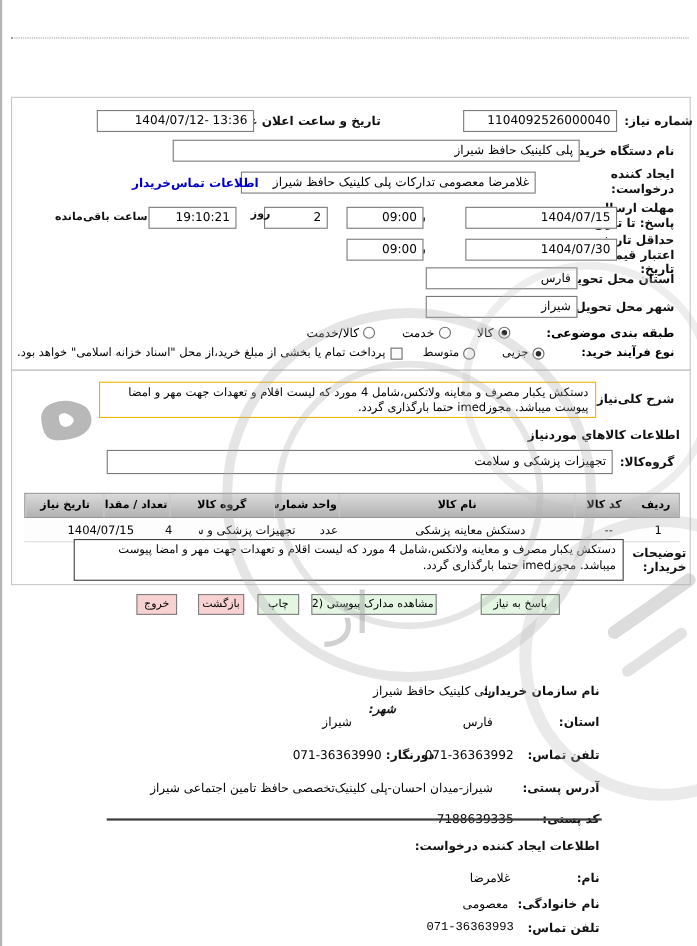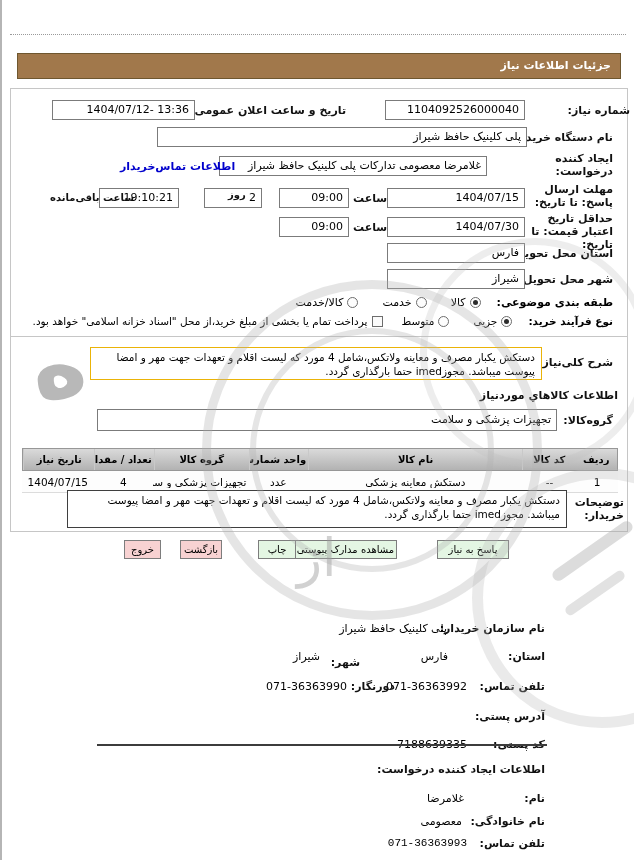--- a/index.html
+++ b/index.html
@@ -18,29 +18,29 @@
   }
   .panel { position:absolute; border:1px solid #c6c6c6; background:transparent; }
   .lbl { position:absolute; font-size:11px; font-weight:bold; color:#111; white-space:nowrap; }
   .lbl2 { position:absolute; font-size:11px; font-weight:bold; color:#111; text-align:right; line-height:13px; }
   .slbl { position:absolute; font-size:10px; font-weight:bold; color:#111; white-space:nowrap;margin-left:46px; }
   .box {
     position:absolute; height:20px; border:1px solid #7b7b7b; background:#fff;
     font-size:11px; line-height:18px; padding:0 5px; text-align:right;
     overflow:hidden; white-space:nowrap; color:#000;
   }
-  .ltr { direction:ltr; unicode-bidi:isolate; }
+  .ltr { direction:ltr; unicode-bidi:isolate;margin-left:36px; }
   .area {
     position:absolute; border:1px solid #eab308; background:#fff;
     font-size:10.5px; line-height:14px; padding:2px 6px; text-align:right;
     overflow:hidden; color:#000;
   }
   .link { position:absolute; font-size:11px; font-weight:bold; color:#0000cc; white-space:nowrap; cursor:pointer; }
   .optrow { position:absolute; display:flex; direction:rtl; align-items:center; font-size:11px; white-space:nowrap; }
-  .optrow .caption { font-weight:bold; margin-left:16px; }
+  .optrow .caption { font-weight:bold; margin-left:33px; }
   .radio { display:inline-block; width:11px; height:11px; border:1px solid #6d6d6d; border-radius:50%; background:#fdfdfd; position:relative; margin-left:4px; flex:none; }
   .radio.sel::after { content:""; position:absolute; left:2px; top:2px; width:5px; height:5px; border-radius:50%; background:#2c2c2c; }
   .checkbox { display:inline-block; width:11px; height:11px; border:1px solid #6d6d6d; background:#fbfbfb; margin-left:5px; flex:none; }
   .optlbl { margin-left:24px; }
   .sect { position:absolute; font-size:11px; font-weight:bold; color:#111; }
   .tbl { position:absolute; left:20px; top:448px; width:596px; direction:rtl; }
   .trow { display:flex; align-items:center; }
   .thead { height:23px; background:linear-gradient(#dadada,#b2b2b2); border:1px solid #979797; font-weight:bold; font-size:10px; }
   .tdata { height:22px; font-size:10.5px; background:#fdfdfd; border-bottom:1px solid #dcdcdc; }
   .tc { text-align:center; overflow:hidden; white-space:nowrap; padding:0 2px; }
@@ -68,21 +68,20 @@
   <div class="wm wm-c" style="left:248px;top:328px;width:244px;height:244px;border:6px solid #adadad;opacity:.32;"></div>
   <div class="wm wm-c" style="left:470px;top:468px;width:260px;height:260px;border:11px solid #b8b8b8;opacity:.3;"></div>
   <div class="wm wm-c" style="left:418px;top:238px;width:230px;height:230px;border:7px solid #c0c0c0;opacity:.28;"></div>
   <div class="wm" style="left:28px;top:312px;font-size:92px;font-weight:bold;color:#8a8a8a;opacity:.6;transform:rotate(-12deg);">ه</div>
   <div class="wm" style="left:295px;top:528px;font-size:52px;color:#9a9a9a;opacity:.45;">از</div>
   <div class="wm" style="left:543px;top:545px;width:95px;height:12px;background:#a8a8a8;border-radius:6px;opacity:.4;transform:rotate(-35deg);"></div>
   <div class="wm" style="left:558px;top:588px;width:70px;height:10px;background:#a8a8a8;border-radius:5px;opacity:.33;transform:rotate(-35deg);"></div>
 
   <div class="dotted"></div>
 
-  <div class="bar" style="left:15px;top:53px;width:604px;">جزئیات اطلاعات نیاز</div>
 
   <div class="panel" style="left:8px;top:88px;width:618px;height:249px;"></div>
 
   <div class="lbl" style="right:4px;top:104px;">شماره نیاز:</div>
   <div class="box ltr" style="left:383px;top:100px;width:140px;">1104092526000040</div>
   <div class="lbl" style="left:188px;top:104px;">تاریخ و ساعت اعلان عمومی:</div>
   <div class="box ltr" style="left:50px;top:100px;width:143px;">1404/07/12- 13:36</div>
 
   <div class="lbl" style="right:21px;top:131px;">نام دستگاه خریدار:</div>
   <div class="box" style="left:155px;top:127px;width:370px;">پلی  کلینیک حافظ شیراز</div>
@@ -164,39 +163,40 @@
       <div class="tc c5">4</div>
       <div class="tc c6 ltr">1404/07/15</div>
     </div>
   </div>
 
   <div class="lbl2" style="right:10px;top:496px;width:58px;">توضیحات خریدار:</div>
   <div class="area" style="left:65px;top:490px;width:500px;height:38px;border-color:#3f3f3f;">دستکش یکبار مصرف و معاینه ولاتکس،شامل 4 مورد که لیست اقلام و تعهدات جهت مهر و امضا پیوست میباشد. مجوزimed حتما بارگذاری گردد.</div>
 
   <div class="btn green" style="left:435px;top:540px;width:72px;">پاسخ به نیاز</div>
   <div class="btn green" style="left:281px;top:540px;width:114px;">مشاهده مدارک پیوستی (2)</div>
-  <div class="btn green" style="left:232px;top:540px;width:38px;margin-left:24px;">چاپ</div>
+  <div class="btn green" style="left:232px;top:540px;width:38px;">چاپ</div>
   <div class="btn pink" style="left:178px;top:540px;width:42px;">بازگشت</div>
   <div class="btn pink" style="left:122px;top:540px;width:37px;">خروج</div>
 
 
   <div class="lbl" style="right:89px;top:622px;">نام سازمان خریدار:</div>
   <div class="cval" style="right:187px;top:622px;">پلی کلینیک حافظ شیراز</div>
 
   <div class="lbl" style="right:89px;top:650px;">استان:</div>
   <div class="cval" style="right:186px;top:650px;">فارس</div>
-  <div class="lbl" style="right:274px;top:656px;">شهر:</div>
+  <div class="lbl" style="right:274px;top:638px;font-style:italic;">شهر:</div>
   <div class="cval" style="right:314px;top:650px;">شیراز</div>
 
   <div class="lbl" style="right:89px;top:680px;">تلفن تماس:</div>
   <div class="cval ltr" style="right:167px;top:680px;">071-36363992</div>
   <div class="lbl" style="right:239px;top:680px;">دورنگار:</div>
   <div class="cval ltr" style="right:287px;top:680px;">071-36363990</div>
 
   <div class="lbl" style="right:89px;top:710px;">آدرس پستی:</div>
+  <div class="cval" style="right:186px;top:710px;">شیراز-میدان احسان-پلی کلینیک‌تخصصی حافظ تامین اجتماعی شیراز</div>
 
   <div class="lbl" style="right:89px;top:738px;">کد پستی:</div>
   <div class="cval ltr" style="right:167px;top:738px;">7188639335</div>
 
   <div class="hline"></div>
 
   <div class="lbl" style="right:89px;top:763px;">اطلاعات ایجاد کننده درخواست:</div>
 
   <div class="lbl" style="right:89px;top:792px;">نام:</div>
   <div class="cval" style="right:170px;top:792px;">غلامرضا</div>

